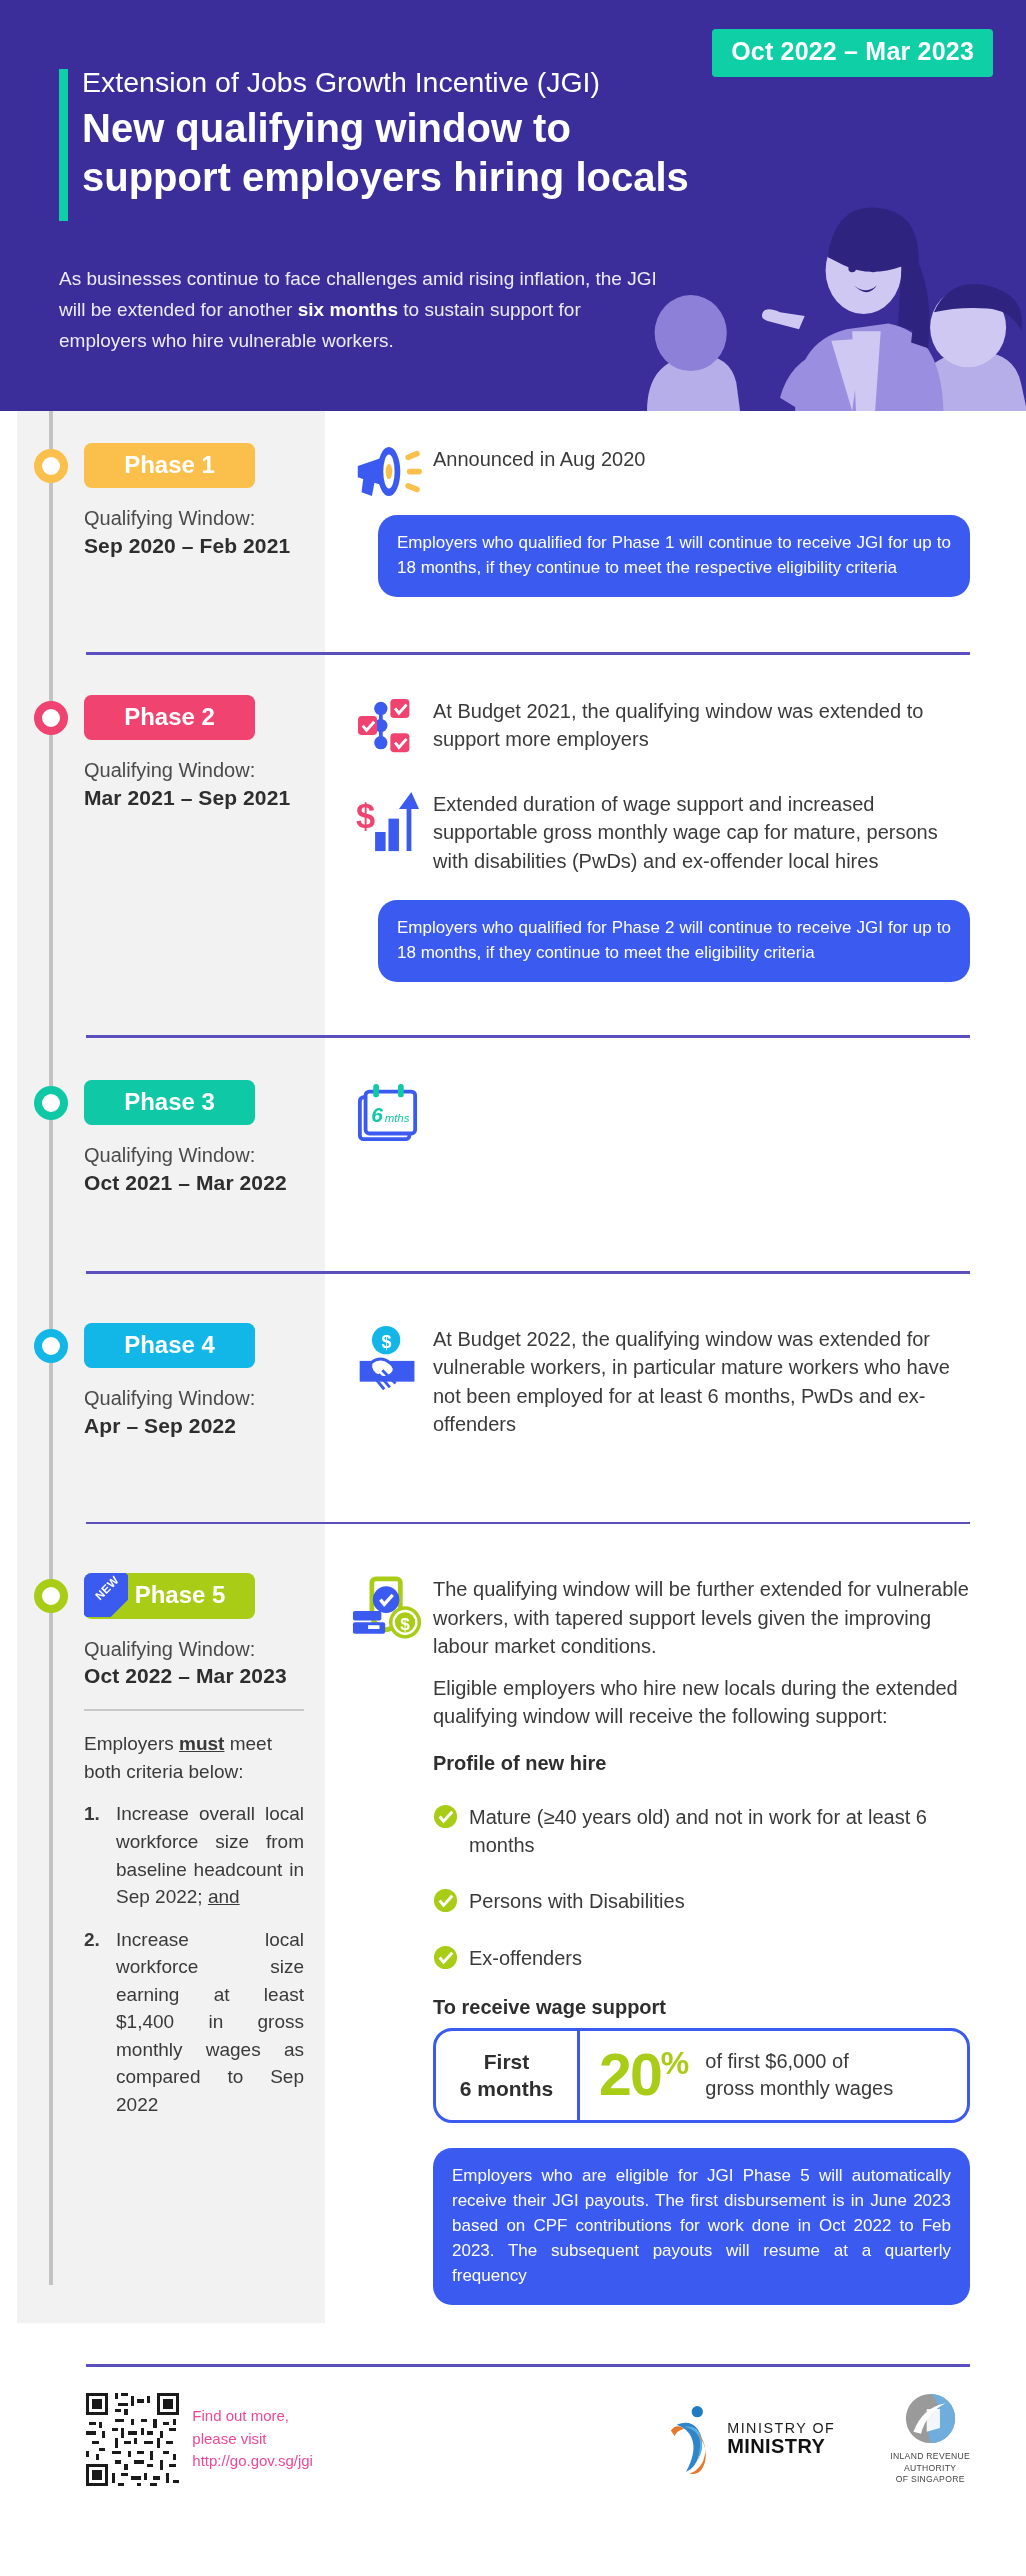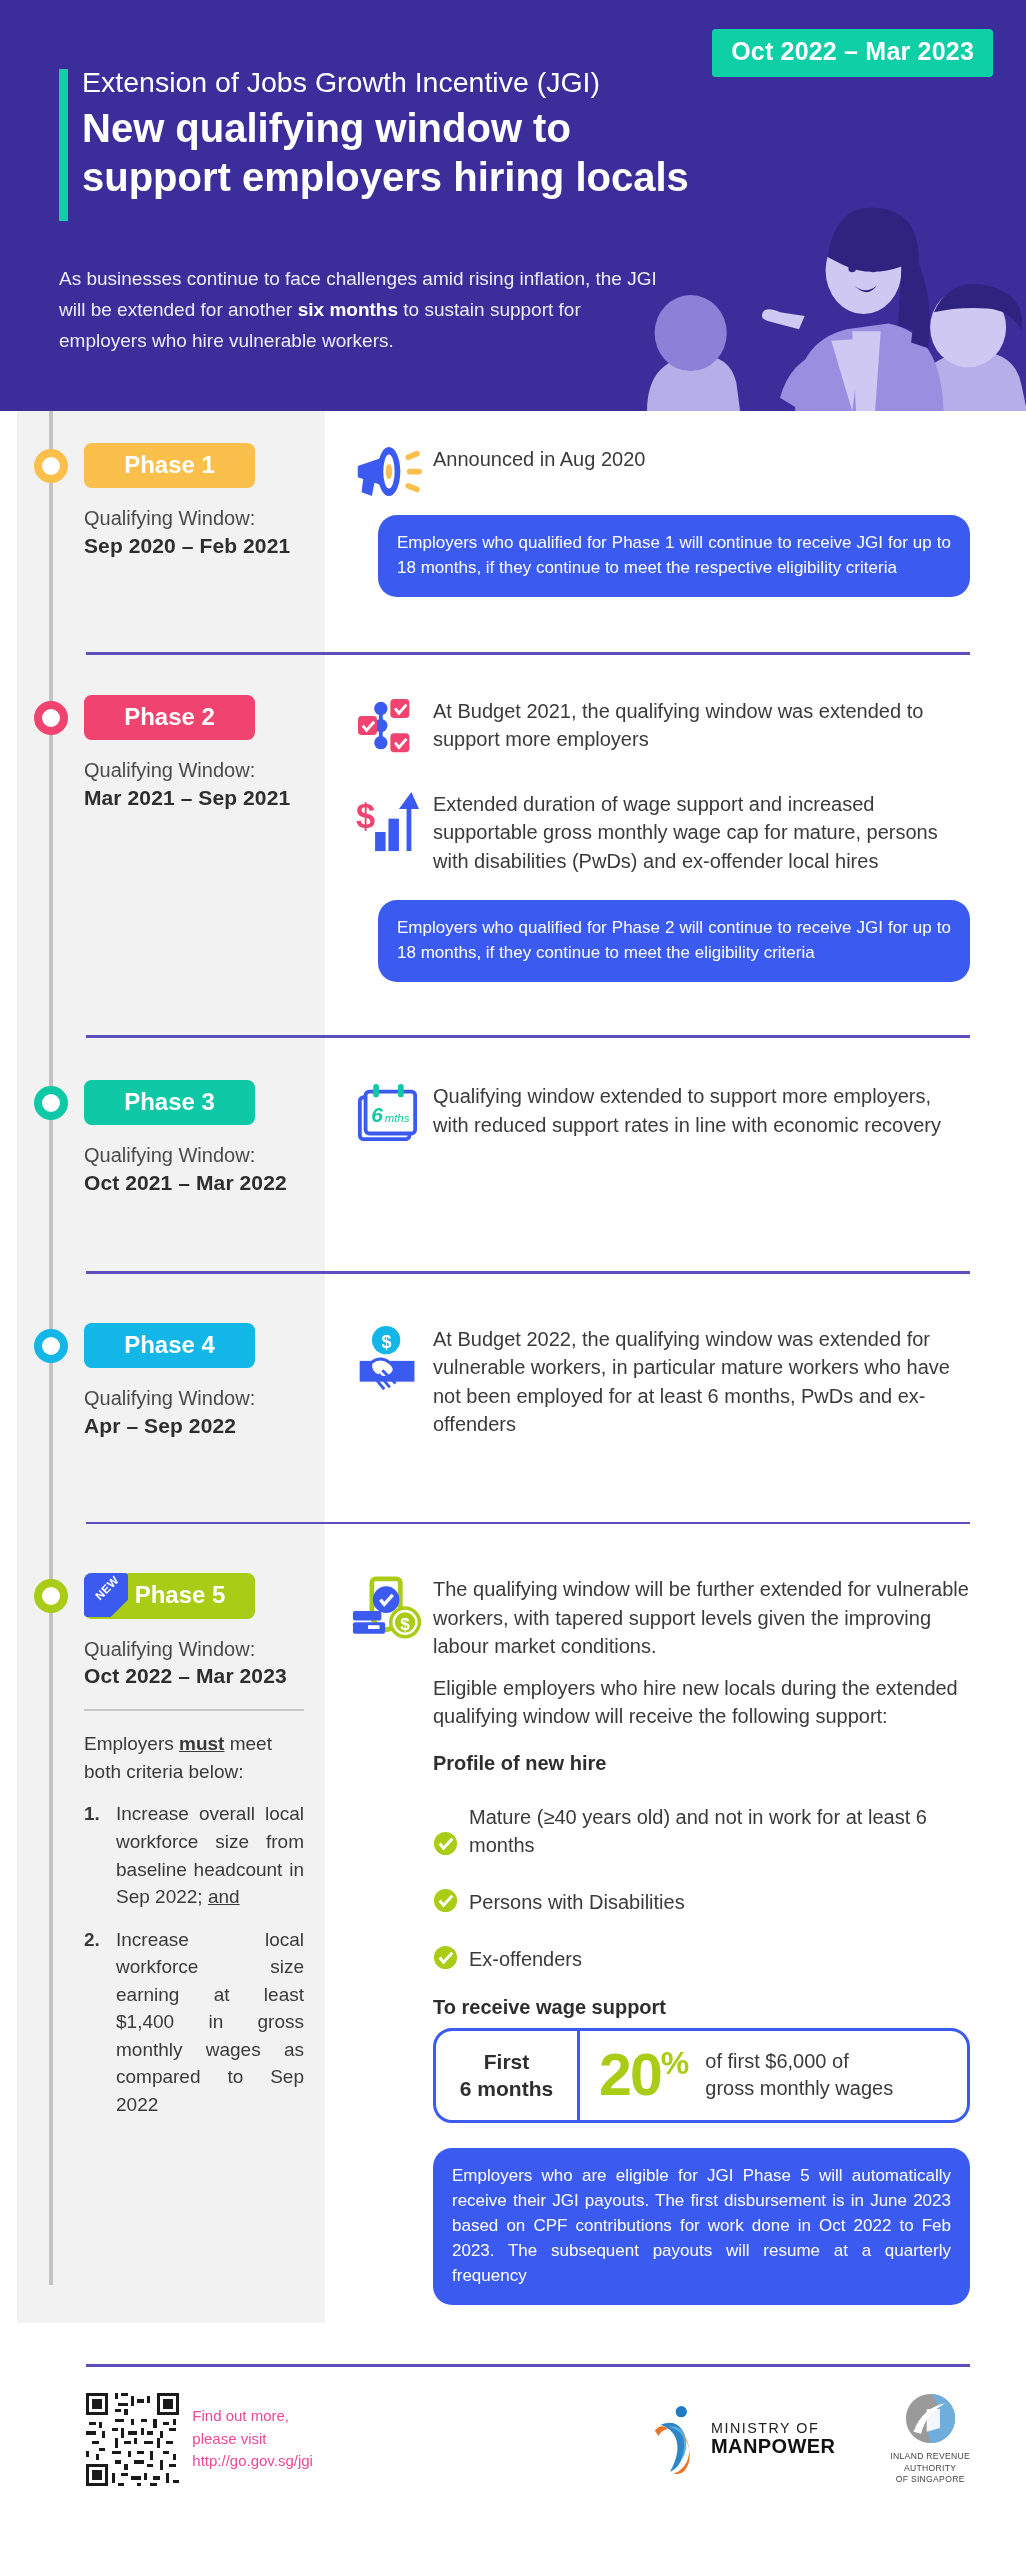--- a/index.html
+++ b/index.html
@@ -233,21 +233,21 @@
   .crit u { text-decoration: underline; }
 
   .sub-head {
     font-size: 20px;
     font-weight: bold;
     color: #2e2e2e;
     margin: 21px 0 9.5px 0;
   }
   .tick-row {
     display: flex;
-    align-items: flex-end;
+    align-items: flex-start;
     margin-bottom: 13.3px;
     margin-top: 28px;
   }
   .tick-row .tk { flex: 0 0 36px; padding-top: 1px; }
   .tick-row .tl { flex: 1; font-size: 20px; line-height: 1.4; color: #3a3a3a; }
 
   .wage-box {
     display: flex;
     border: 3.8px solid #3B5BF0;
     border-radius: 19px;
@@ -449,21 +449,20 @@
         <div class="ico">
           <svg width="63" height="61" viewBox="0 0 66 64">
             <rect x="4" y="16" width="52" height="44" rx="4" fill="none" stroke="#3B5BF0" stroke-width="4"></rect>
             <rect x="10" y="10" width="52" height="44" rx="4" fill="#ffffff" stroke="#3B5BF0" stroke-width="4"></rect>
             <rect x="18" y="2" width="6" height="14" rx="3" fill="#0FC9A6"></rect>
             <rect x="44" y="2" width="6" height="14" rx="3" fill="#0FC9A6"></rect>
             <text x="16" y="42" font-family="Liberation Sans, sans-serif" font-size="22" font-weight="bold" font-style="italic" fill="#0FC9A6">6</text>
             <text x="30" y="42" font-family="Liberation Sans, sans-serif" font-size="12" font-style="italic" fill="#0FC9A6">mths</text>
           </svg>
         </div>
-        <div class="txt">Qualifying window extended to support more employers, with reduced support rates in line with economic recovery</div>
       </div>
     </div>
   </div>
 
   <div style="height:76px"></div>
   <div class="divider"></div>
 
   <div class="phase" style="padding-top:49px;">
     <div class="phase-left">
       <span class="dot" style="top:5.7px;border-color:#12B7E8;"></span>
@@ -685,21 +684,21 @@
       <div class="mom-logo">
         <svg width="49" height="70" viewBox="0 0 52 74">
           <circle cx="30" cy="8" r="6" fill="#1F7BC4"></circle>
           <path d="M8 22 q14-6 22 4 q8 10 2 28 q-4 14-14 18 q12-22 6-36 q-4-10-16-14z" fill="#2E86C8"></path>
           <path d="M16 24 q14-2 18 10 q4 14-4 26 q6-20 0-28 q-4-6-14-8z" fill="#5BB0E0"></path>
           <path d="M2 28 q6-8 14-2 q-8 2-10 8z" fill="#E8762B"></path>
           <path d="M30 30 q12 16 8 32 q-4 14-16 12 q14-6 16-20 q2-14-8-24z" fill="#E8762B"></path>
         </svg>
         <div class="mom-words">
           <div class="l1">MINISTRY OF</div>
-          <div class="l2">MANPOWER</div>
+          <div class="l2">MINISTRY</div>
         </div>
       </div>
 
       <div class="iras-logo">
         <svg width="53" height="53" viewBox="0 0 56 56">
           <path d="M28 2 a26 26 0 0 0 0 52 a26 26 0 0 0 0-52z" fill="#9A9A9A"></path>
           <path d="M28 2 a26 26 0 0 1 0 52 q-6-16 4-30 q8-12 -4-22z" fill="#6FAEDC"></path>
           <path d="M10 42 q10-26 34-30 q-20 10-26 32z" fill="#ffffff"></path>
           <path d="M24 18 h14 v20 l-14 4z" fill="#ffffff" opacity=".9"></path>
         </svg>

